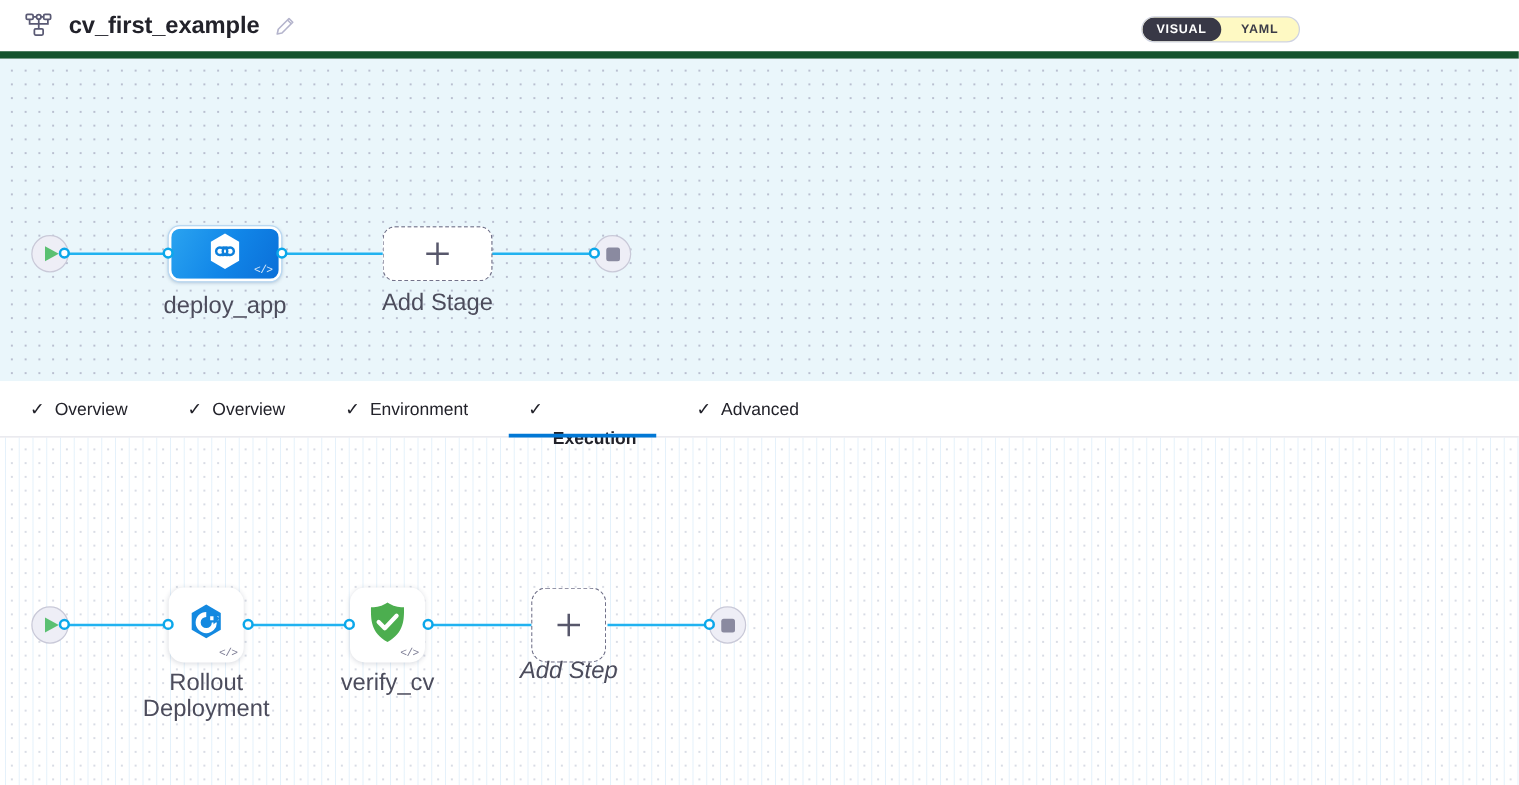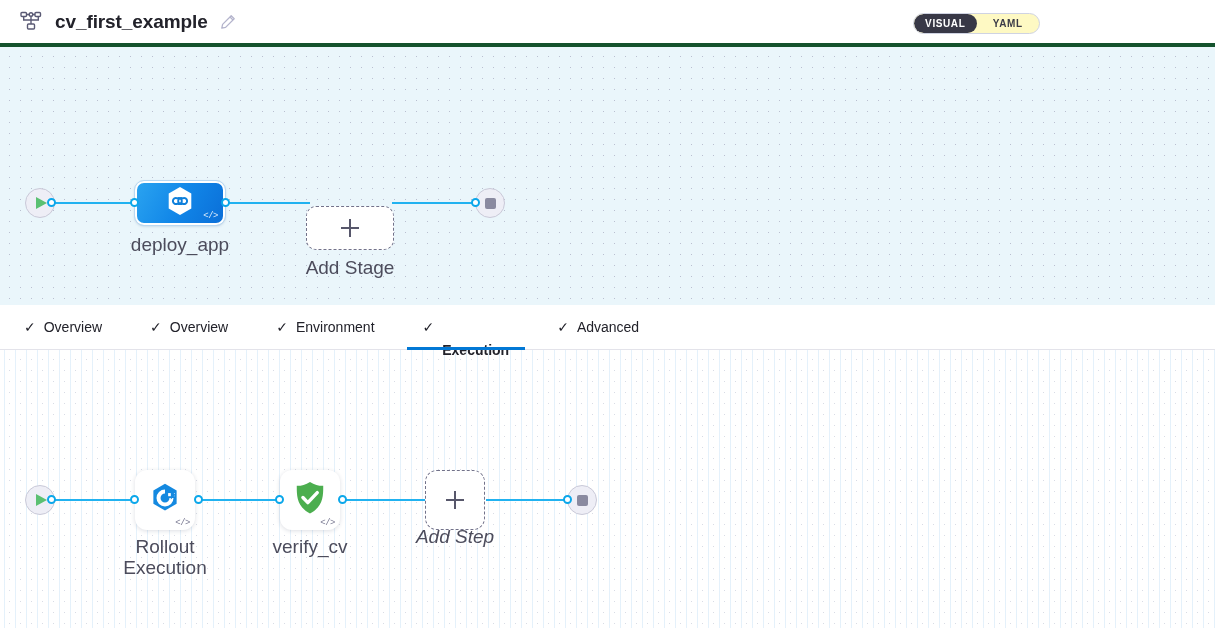--- a/index.html
+++ b/index.html
@@ -8,21 +8,21 @@
     background: #ffffff;
     font-family: "Liberation Sans", sans-serif;
     overflow: hidden;
   }
 
   
   .header {
     position: absolute; left: 0; top: 0;
     width: 1215px; height: 47px;
     background: #ffffff;
-    border-bottom: 4px solid #14532d;
+    border-bottom: 6px solid #14532d;
     display: flex; align-items: center;
   }
   .pipeline-icon { margin-left: 20px; width: 22px; height: 22px; display: block; }
   .page-title {
     margin-left: 13px;
     font-size: 19px; font-weight: bold; color: #22222a;
     letter-spacing: -0.1px;
     white-space: nowrap;
   }
   .edit-pencil { margin-left: 12px; width: 16px; height: 16px; display: block; cursor: pointer; }
@@ -234,21 +234,21 @@
           </g>
         </svg>
       </span>
       <span class="code-badge">&lt;/&gt;</span>
     </div>
     <div class="node-label" style="top:53px; width:180px;">deploy_app</div>
   </div>
   <div class="port" style="left:130px; top:151px;"></div>
   <div class="port" style="left:221px; top:151px;"></div>
 
-  <div class="node" style="left:306px; top:134px;margin-top:25px;">
+  <div class="node" style="left:306px; top:134px;">
     <div class="add-node stage-size">
       <div class="plus"></div>
     </div>
     <div class="node-label" style="top:51px; width:180px;">Add Stage</div>
   </div>
 
   <div class="terminal" style="left:475px; top:141px;">
     <div class="stop-sq"></div>
   </div>
   <div class="port" style="left:471px; top:151px;"></div>
@@ -295,21 +295,21 @@
         <svg viewBox="0 0 38 38" width="34" height="34">
           <path d="M19 3 L32 10.5 V25.5 L19 33 L6 25.5 V10.5 Z" fill="#1489e0"></path>
           <path d="M19 9.5 a9.5 9.5 0 1 0 9.5 9.5 h-4.5 a5 5 0 1 1 -5 -5 Z" fill="#ffffff"></path>
           <path d="M22.5 13.5 h7.5 v3.5 h-7.5 Z" fill="#ffffff"></path>
           <path d="M25.5 10.2 l5.3 5.3 l-5.3 5.3 Z" fill="#1489e0"></path>
         </svg>
       </span>
       <span class="code-badge dark">&lt;/&gt;</span>
     </div>
     <div class="node-label" style="top:66px; width:160px;">Rollout
-Execution</div>
+Deployment</div>
   </div>
   <div class="port" style="left:130px; top:145px;"></div>
   <div class="port" style="left:194px; top:145px;"></div>
 
   <div class="node" style="left:280px; top:120px;">
     <div class="step-node">
       <span>
         <svg viewBox="0 0 36 38" width="34" height="36">
           <path d="M18 2 C13 5.5 7.5 6.2 4 6 C4 16 3.6 27.5 18 35.5 C32.4 27.5 32 16 32 6 C28.5 6.2 23 5.5 18 2 Z" fill="#4cae4f"></path>
           <path d="M10.5 18.5 l5.2 5.4 l10-10.6" fill="none" stroke="#ffffff" stroke-width="3.6" stroke-linecap="round" stroke-linejoin="round"></path>

